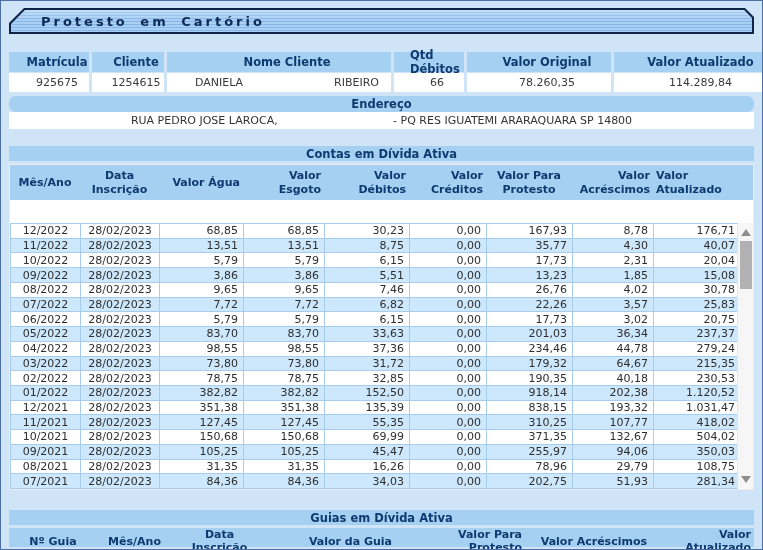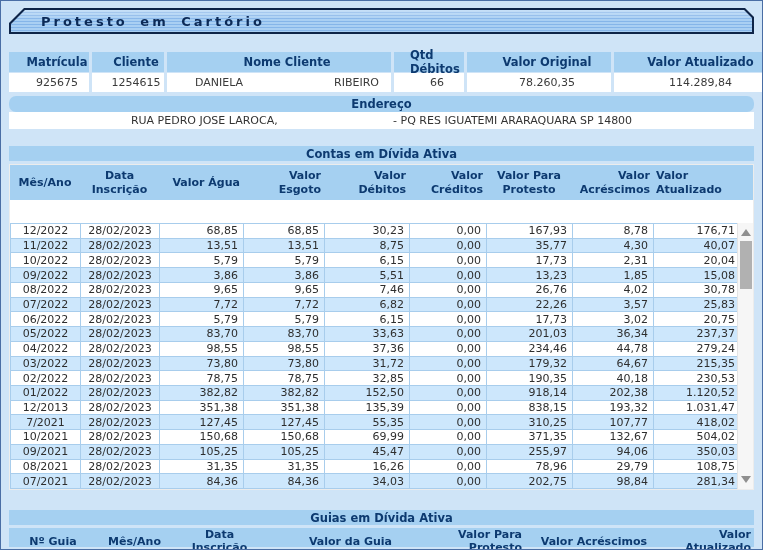--- a/index.html
+++ b/index.html
@@ -304,33 +304,33 @@
     <div class="cell a-right">382,82</div>
     <div class="cell a-right">382,82</div>
     <div class="cell a-right">152,50</div>
     <div class="cell a-right">0,00</div>
     <div class="cell a-right">918,14</div>
     <div class="cell a-right">202,38</div>
     <div class="cell a-right">1.120,52</div>
   </div>
 
   <div class="trow">
-    <div class="cell a-center">12/2013</div>
+    <div class="cell a-center">12/2021</div>
     <div class="cell a-center">28/02/2023</div>
     <div class="cell a-right">351,38</div>
     <div class="cell a-right">351,38</div>
     <div class="cell a-right">135,39</div>
     <div class="cell a-right">0,00</div>
     <div class="cell a-right">838,15</div>
     <div class="cell a-right">193,32</div>
     <div class="cell a-right">1.031,47</div>
   </div>
 
   <div class="trow alt">
-    <div class="cell a-center">7/2021</div>
+    <div class="cell a-center">11/2021</div>
     <div class="cell a-center">28/02/2023</div>
     <div class="cell a-right">127,45</div>
     <div class="cell a-right">127,45</div>
     <div class="cell a-right">55,35</div>
     <div class="cell a-right">0,00</div>
     <div class="cell a-right">310,25</div>
     <div class="cell a-right">107,77</div>
     <div class="cell a-right">418,02</div>
   </div>
 
@@ -371,21 +371,21 @@
   </div>
 
   <div class="trow alt">
     <div class="cell a-center">07/2021</div>
     <div class="cell a-center">28/02/2023</div>
     <div class="cell a-right">84,36</div>
     <div class="cell a-right">84,36</div>
     <div class="cell a-right">34,03</div>
     <div class="cell a-right">0,00</div>
     <div class="cell a-right">202,75</div>
-    <div class="cell a-right">98,84</div>
+    <div class="cell a-right">51,93</div>
     <div class="cell a-right">281,34</div>
   </div>
 </div>
       <div class="vscroll">
         <div class="arrow arrow-up"></div>
         <div class="thumb"></div>
         <div class="arrow arrow-down"></div>
       </div>
     </div>
   </div>

